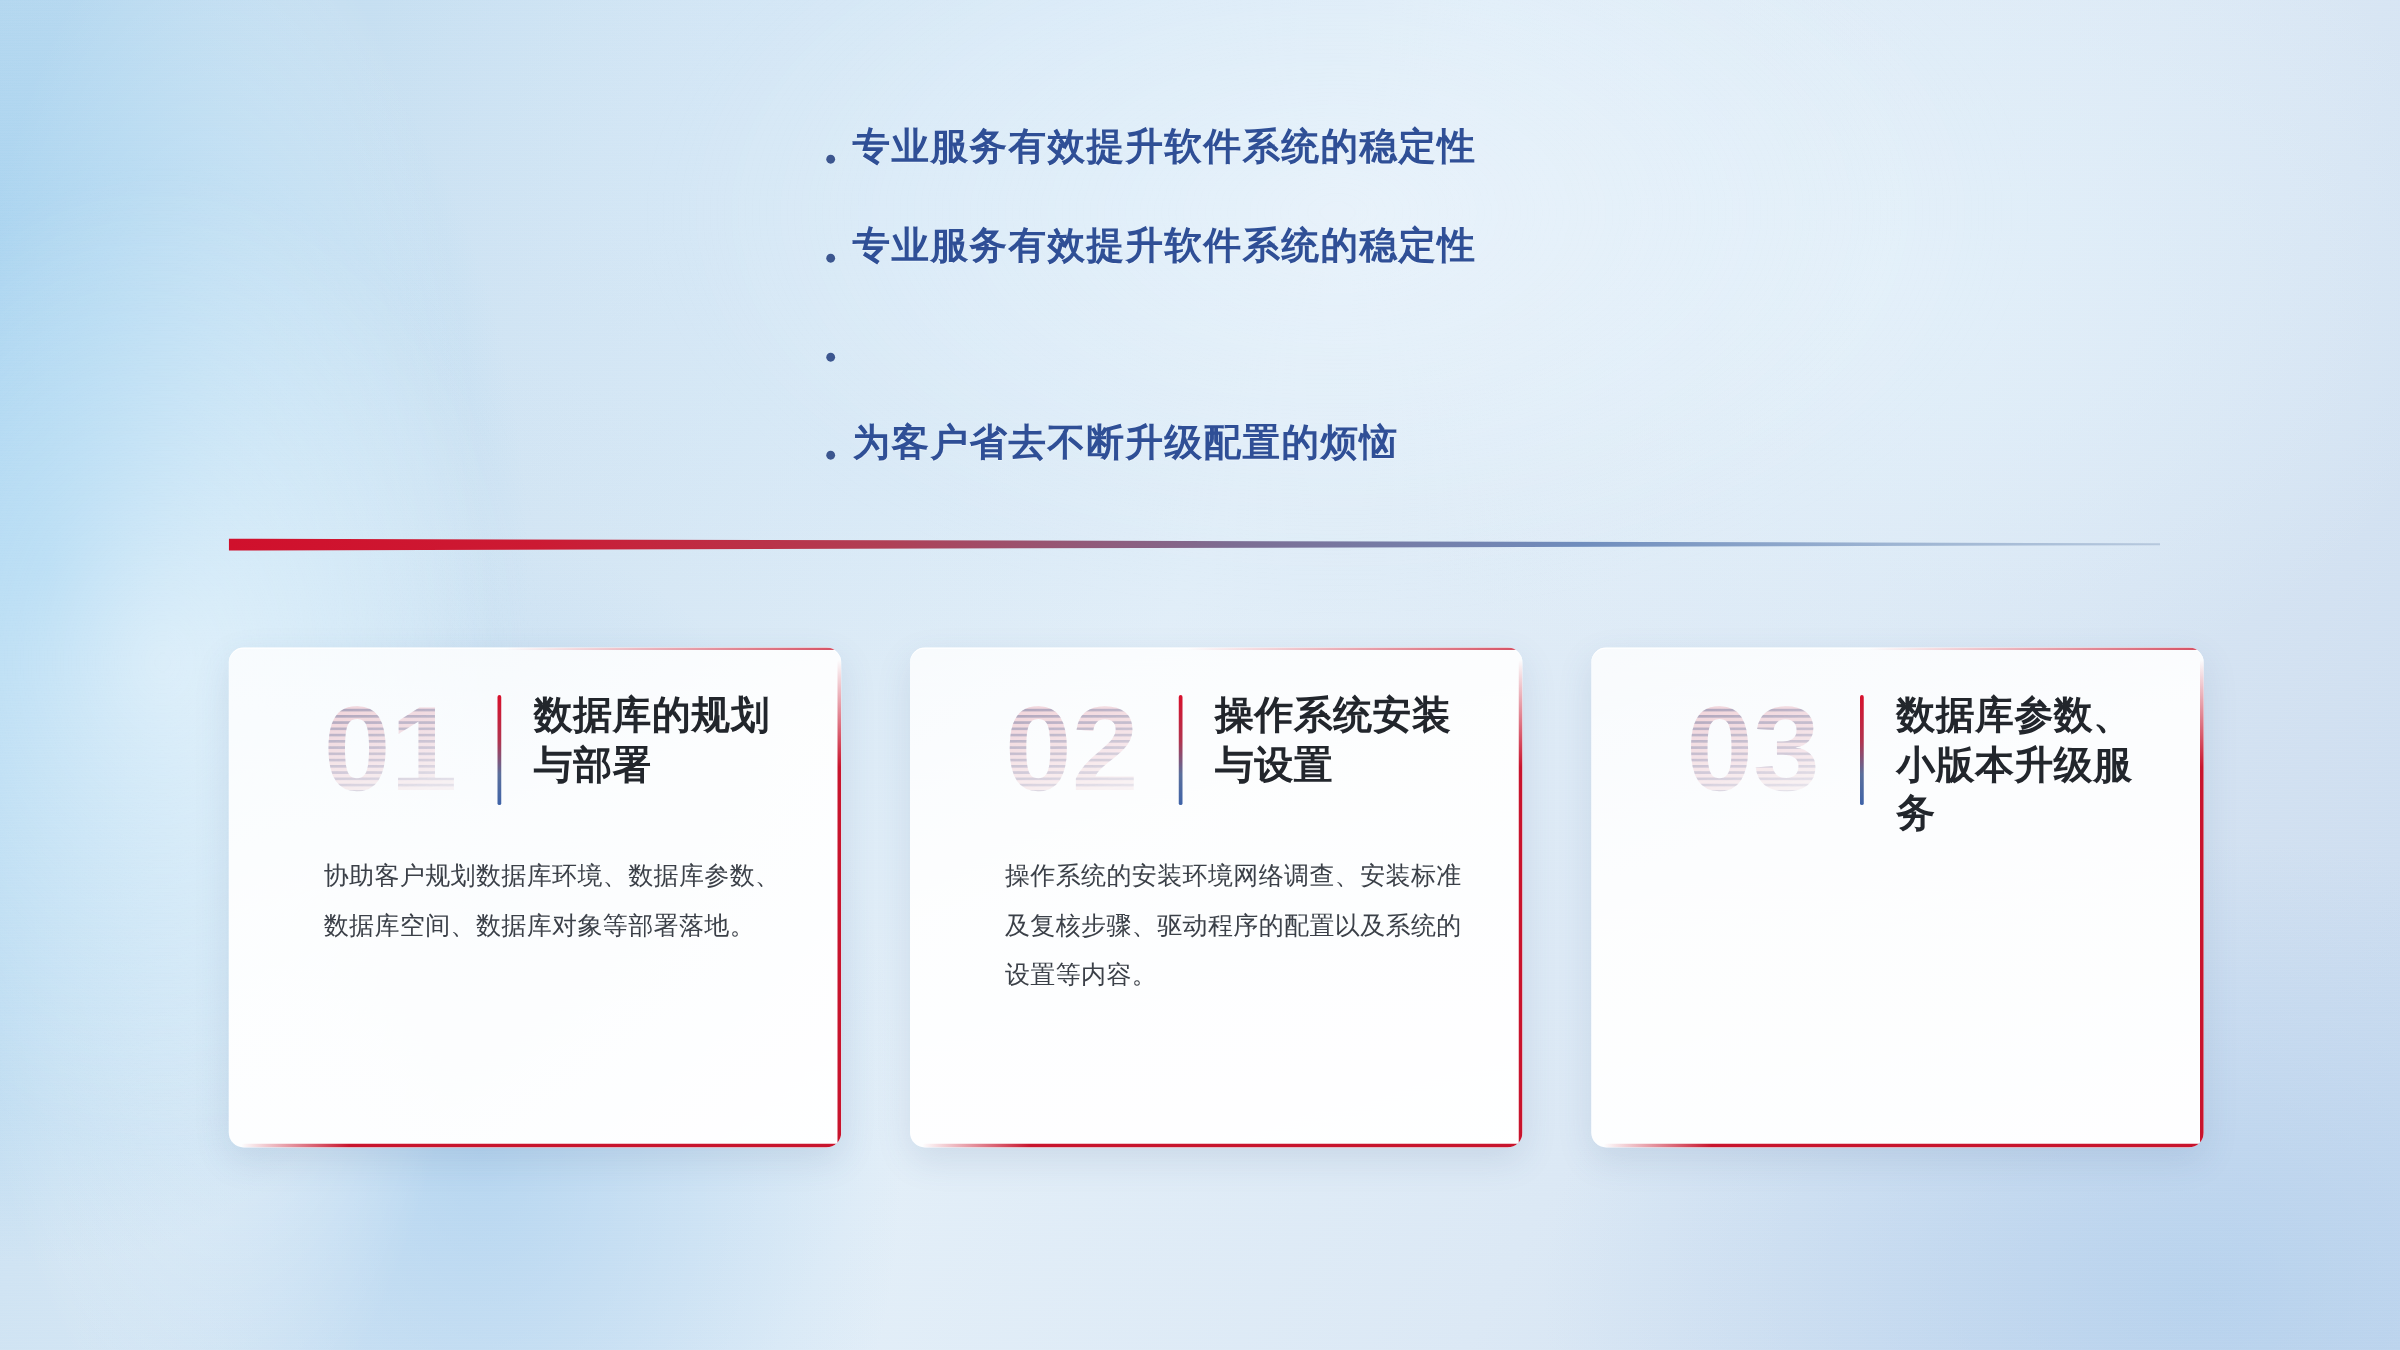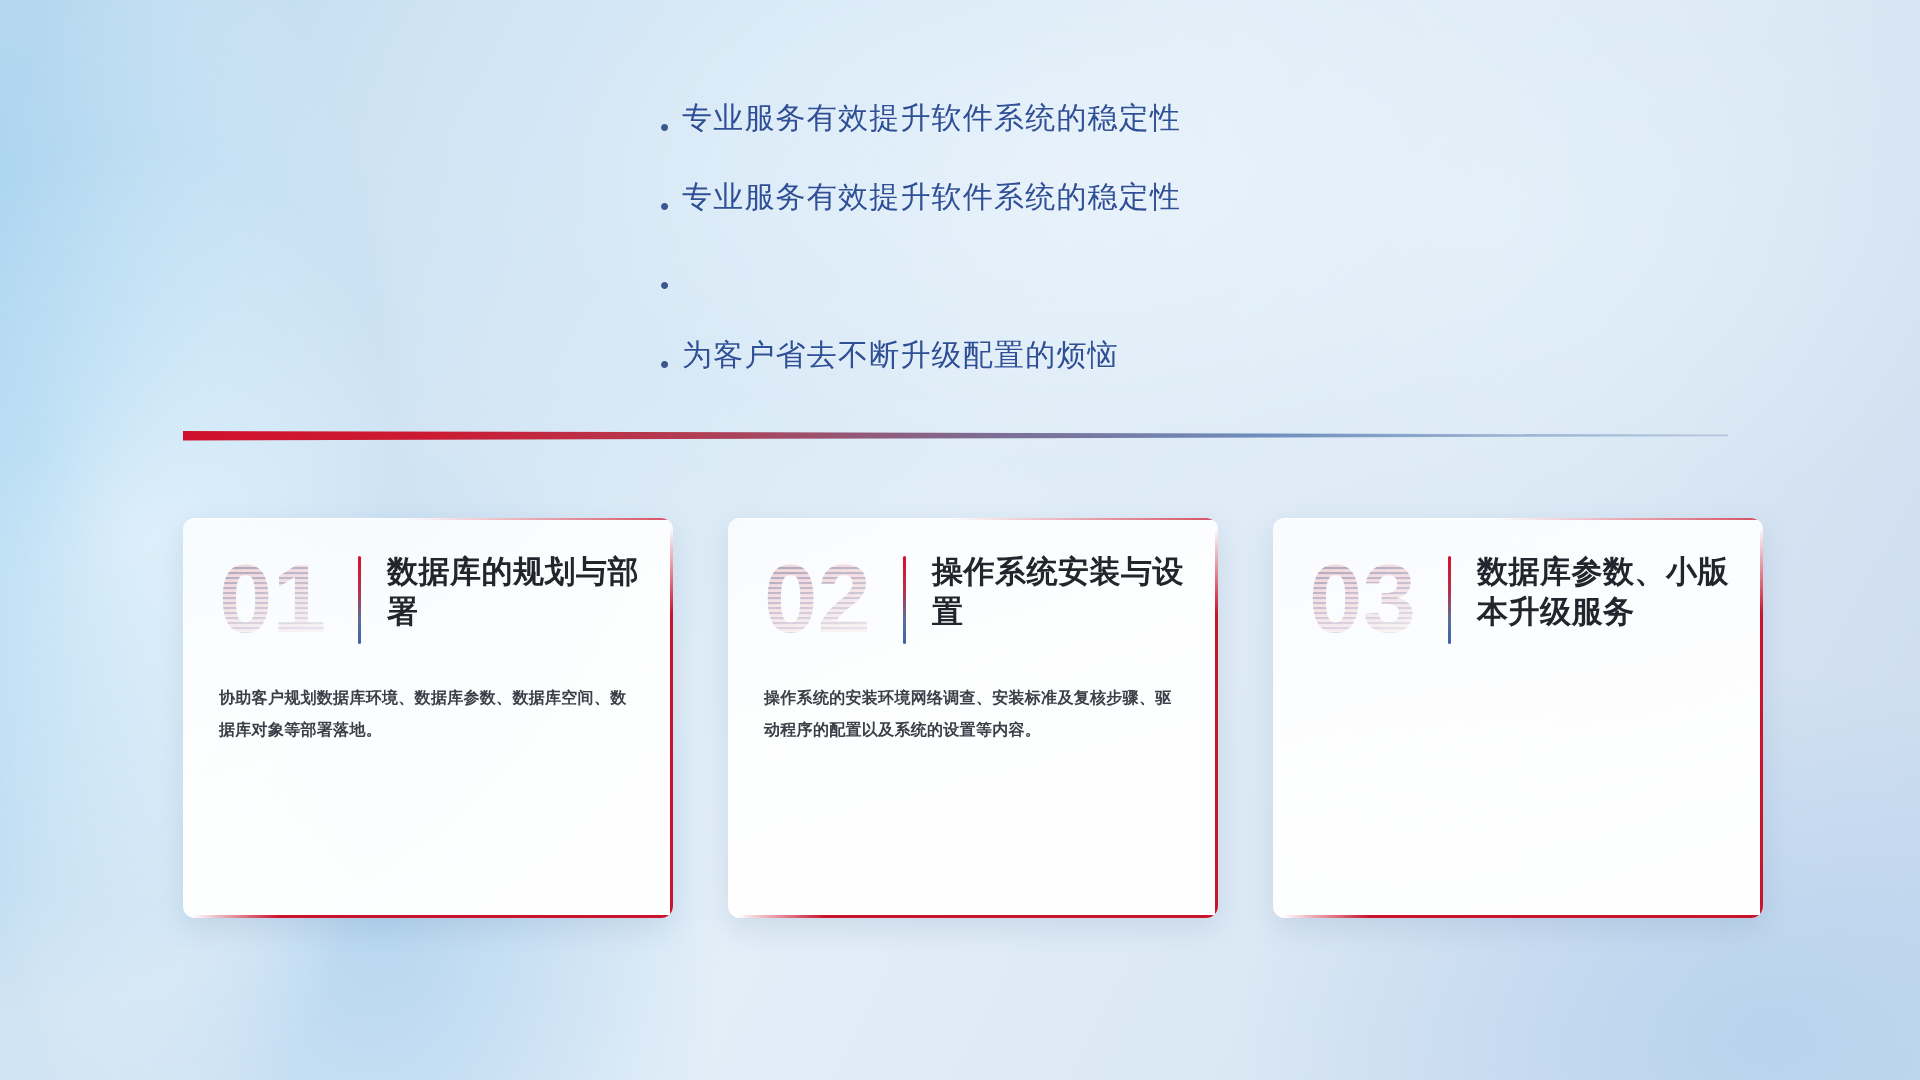--- a/index.html
+++ b/index.html
@@ -55,21 +55,21 @@
     flex:0 0 auto;
     width:22px; margin-top:16px;
     color:#3c568f; font-size:26px; line-height:1;
     text-align:left;
   }
   .bullet-text{
     font-size:30px;
     line-height:1.30;
     letter-spacing:1.2px;
     color:#2f4f96;
-    font-weight:400;
+    font-weight:700;
     text-shadow:0 1px 0 rgba(255,255,255,0.35);
   }
 
   
   .divider-wrap{
     position:absolute; left:183px; top:427px;
     width:1545px; height:16px; z-index:4;
   }
   .divider-wrap svg{ display:block; width:100%; height:100%; }
 
@@ -80,20 +80,21 @@
     display:flex; gap:55px; z-index:5;
   }
   .card{
     position:relative;
     flex:1 1 0;
     border-radius:12px;
     background:
       linear-gradient(160deg, rgba(255,255,255,0.80) 0%, rgba(255,255,255,0.93) 38%, rgba(255,255,255,0.99) 100%);
     box-shadow:0 10px 28px rgba(60,90,140,0.13), 0 1px 0 rgba(255,255,255,0.9) inset;
     overflow:hidden;
+    padding-left:40px;
   }
   
   .card .accent-r{
     position:absolute; right:0; top:10px; bottom:0; width:3px;
     background:linear-gradient(180deg, rgba(200,20,45,0) 0%, #c8142d 22%, #c8142d 100%);
     border-radius:2px;
   }
   .card .accent-b{
     position:absolute; left:10px; right:0; bottom:0; height:3px;
     background:linear-gradient(90deg, rgba(200,20,45,0) 0%, #c8142d 18%, #c8142d 100%);
@@ -129,25 +130,25 @@
     flex:1 1 auto;
     font-size:31px;
     line-height:1.28;
     letter-spacing:0.5px;
     color:#22262c;
     font-weight:700;
     padding-top:4px;
   }
   .card-body{
     padding:14px 36px 0 36px;
-    font-size:16px;
+    font-size:20px;
     line-height:1.98;
     letter-spacing:0.3px;
     color:#3b4048;
-    font-weight:700;
+    font-weight:400;
   }
 </style>
 </head>
 <body>
 
 <div id="slide">
 
   <div class="glowA"></div>
   <div class="glowB"></div>
 

